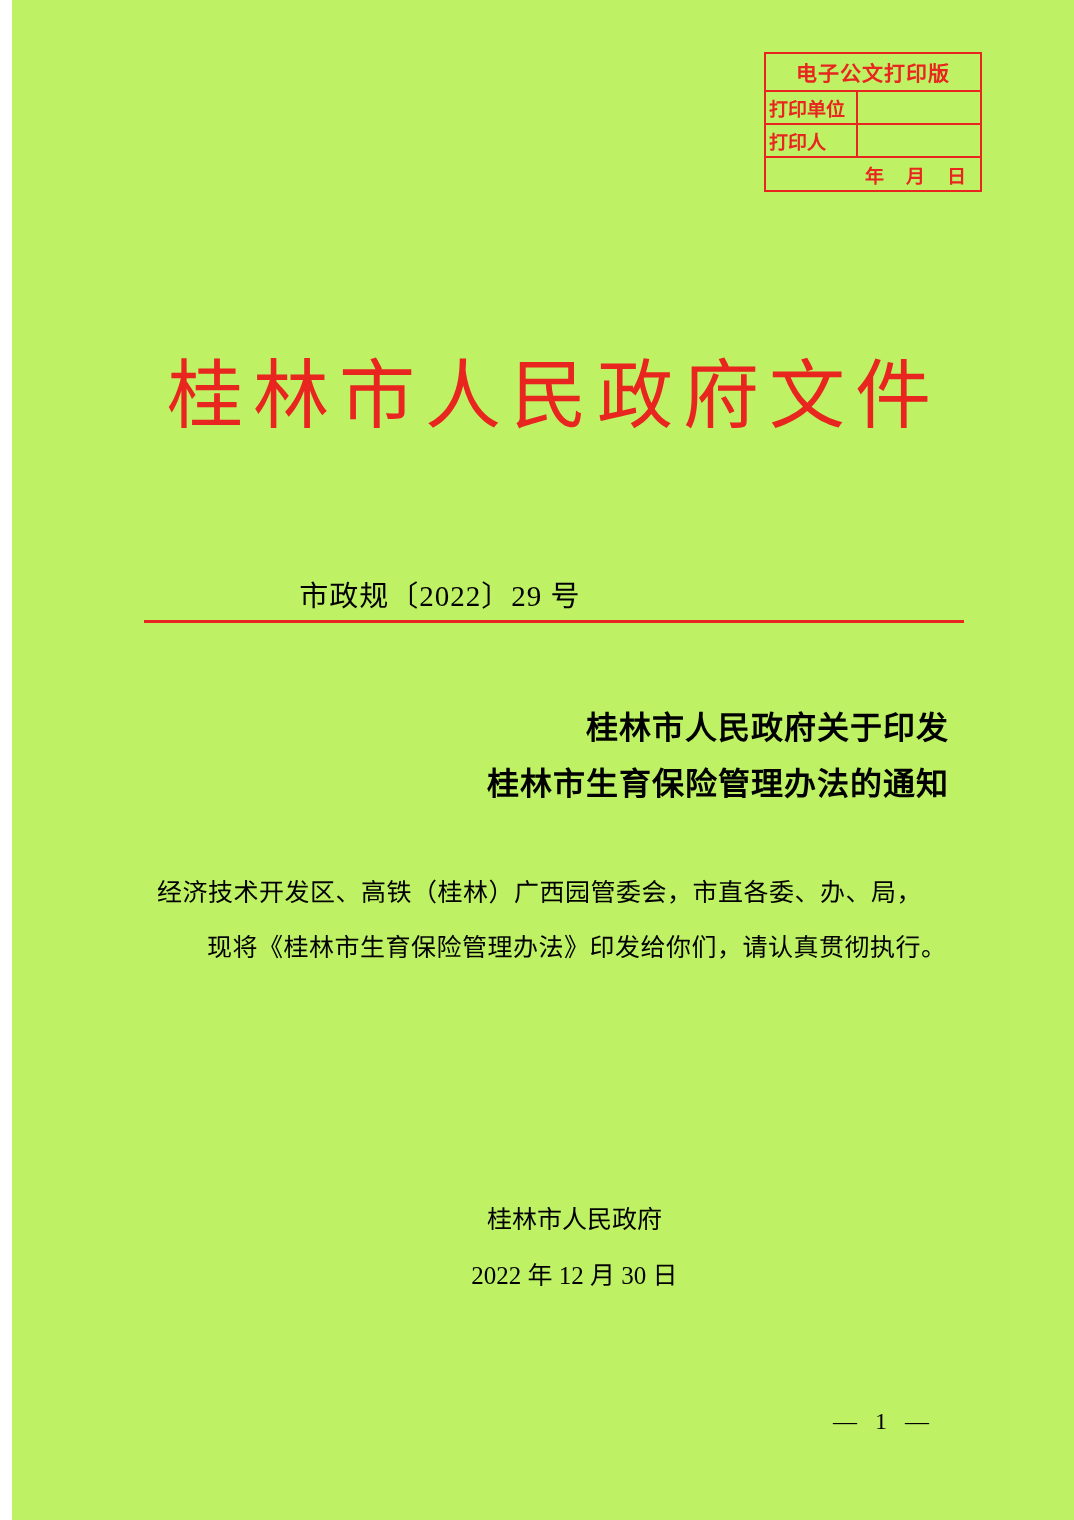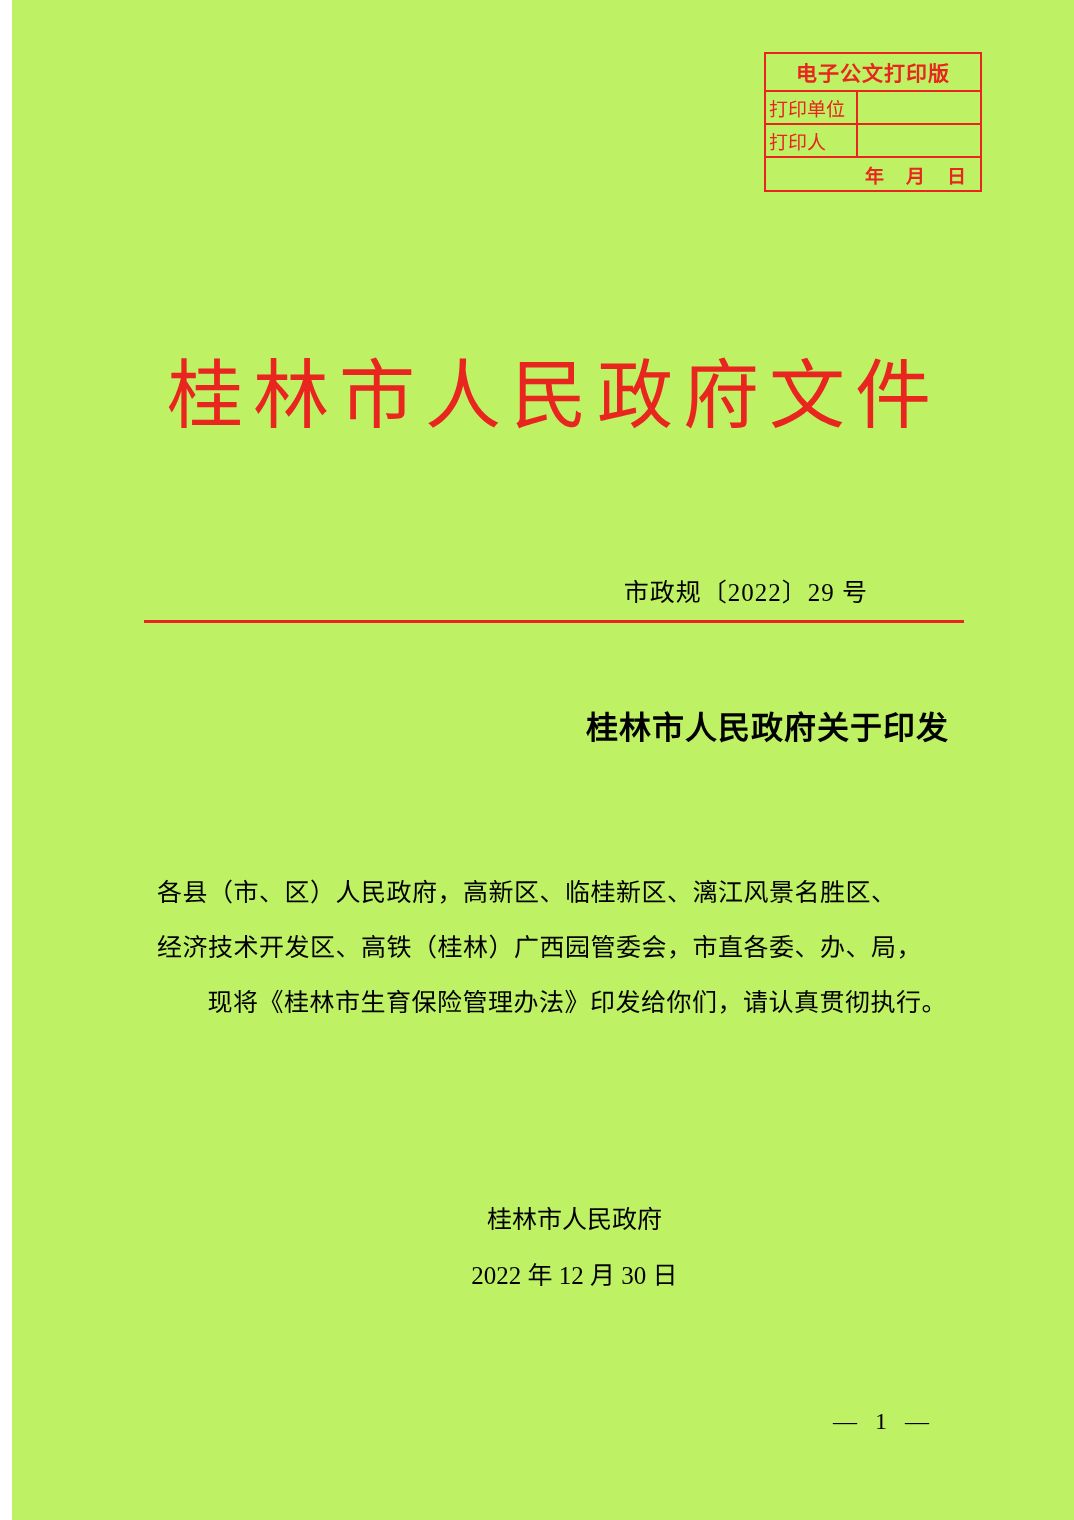--- a/index.html
+++ b/index.html
@@ -49,21 +49,21 @@
     border-bottom: 2px solid #e8251f;
     box-sizing: border-box;
   }
   .stamp-row:last-child {
     border-bottom: none;
   }
   .stamp-label {
     width: 92px;
     border-right: 2px solid #e8251f;
     color: #e8251f;
-    font-weight: normal;
+    font-weight: bold;
     font-size: 19px;
     display: flex;
     align-items: center;
     padding-left: 3px;
     box-sizing: border-box;
   }
   .stamp-blank {
     flex: 1;
   }
   .stamp-date {
@@ -94,22 +94,22 @@
     line-height: 1.1;
     text-indent: 10px;
   }
 
   
   .docnum {
     position: absolute;
     top: 572px;
     left: 0;
     width: 856px;
-    text-align: right;
-    font-size: 25px;
+    text-align: center;
+    font-size: 29px;
     letter-spacing: 1px;
   }
   .red-rule {
     position: absolute;
     top: 620px;
     left: 132px;
     width: 820px;
     height: 3px;
     background: #e8251f;
   }
@@ -135,21 +135,20 @@
     width: 790px;
     font-size: 25px;
     line-height: 55px;
     letter-spacing: 0.5px;
   }
   .body-block p {
     margin: 0;
   }
   .indent2 {
     text-indent: 50px;
-    text-align: right;
   }
 
   
   .sign {
     position: absolute;
     top: 1192px;
     left: 0;
     width: 1074px;
     font-size: 25px;
     line-height: 56px;
@@ -196,24 +195,24 @@
     </div>
   </div>
 
   <div class="masthead">桂林市人民政府文件</div>
 
   <div class="docnum">市政规〔2022〕29 号</div>
   <div class="red-rule"></div>
 
   <div class="doc-title">
     <div>桂林市人民政府关于印发</div>
+    <div>桂林市生育保险管理办法的通知</div>
   </div>
 
   <div class="body-block">
-    <p>各县（市、区）人民政府，高新区、临桂新区、漓江风景名胜区、</p>
     <p>经济技术开发区、高铁（桂林）广西园管委会，市直各委、办、局，</p>
     <p class="indent2">现将《桂林市生育保险管理办法》印发给你们，请认真贯彻执行。</p>
   </div>
 
   <div class="sign">
     <div>桂林市人民政府</div>
     <div>2022 年 12 月 30 日</div>
   </div>
 
   <div class="pageno">— 1 —</div>

